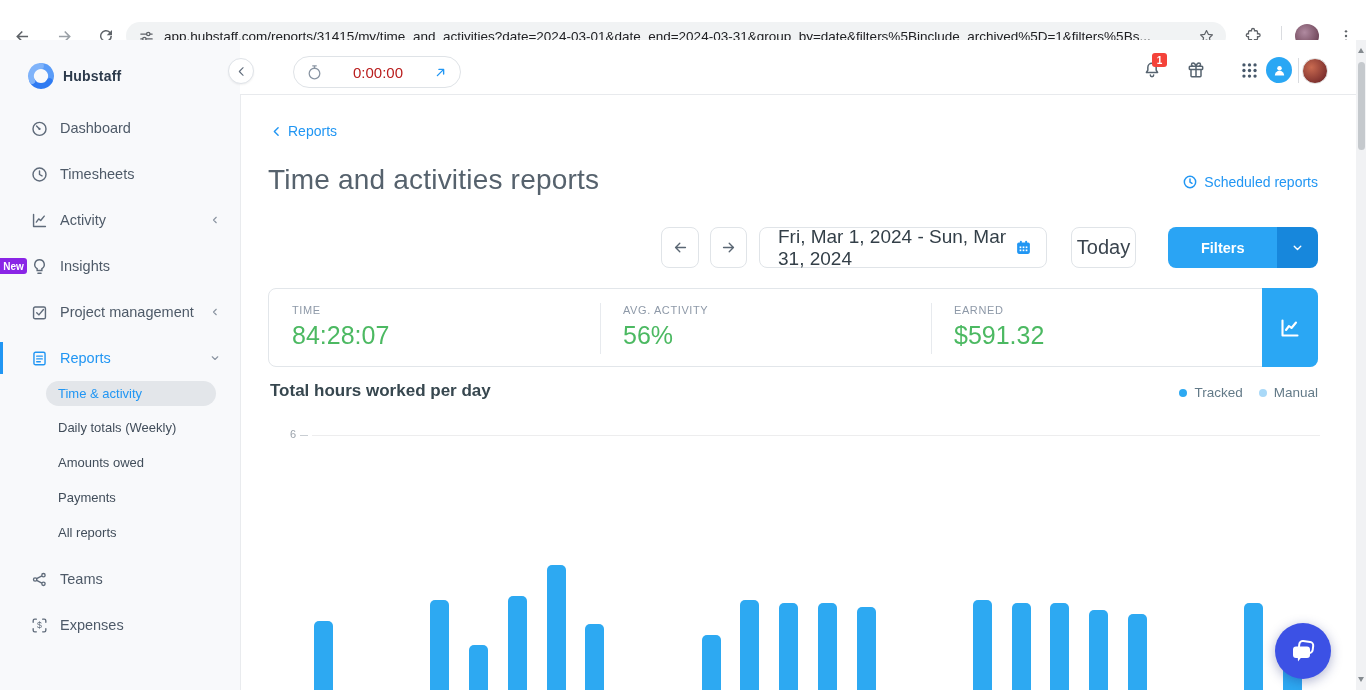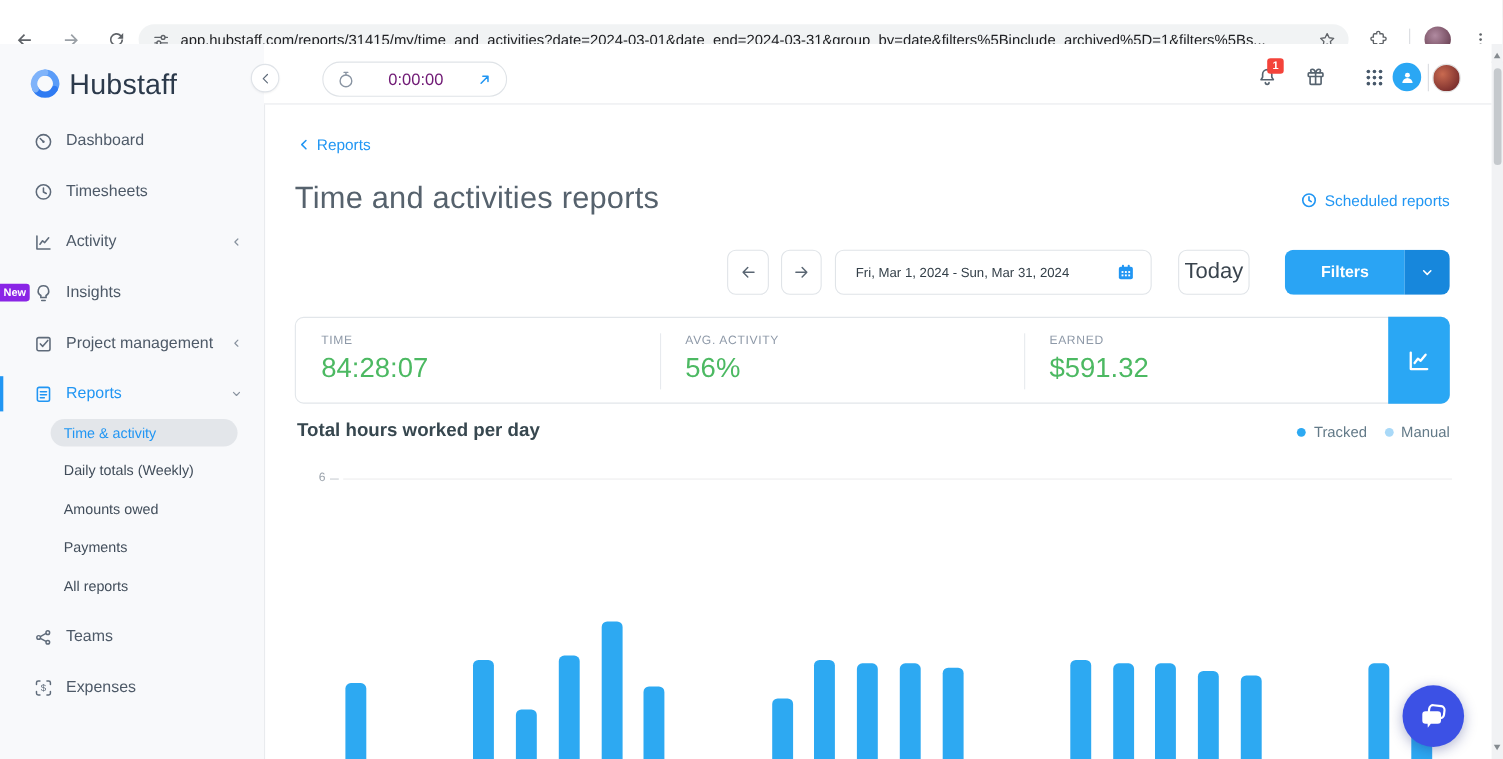--- a/index.html
+++ b/index.html
@@ -11,41 +11,41 @@
   .nav-ico{position:absolute;top:8px;width:24px;height:24px;display:flex;align-items:center;justify-content:center;cursor:pointer;}
   .omnibox{position:absolute;left:126px;top:6px;width:1100px;height:28px;background:#f1f3f4;border-radius:14px;display:flex;align-items:center;}
   .omnibox .url{font-size:13.5px;color:#202124;white-space:nowrap;overflow:hidden;max-width:1010px;}
   .ob-ico{display:flex;align-items:center;justify-content:center;width:20px;height:20px;margin:0 8px 0 10px;flex:none;}
   .ob-star{position:absolute;right:10px;top:4px;width:20px;height:20px;display:flex;align-items:center;justify-content:center;}
   .sep-v{position:absolute;width:1px;background:#dadce0;}
 
   
   .sidebar{position:absolute;left:0;top:40px;width:240px;height:650px;background:#f8f9fb;border-right:1px solid #e9ebee;}
   .logo-row{position:absolute;left:26px;top:16px;height:40px;display:flex;align-items:center;gap:7px;}
-  .logo-text{font-size:26px;font-weight:400;color:#2c3a4b;letter-spacing:.2px;}
+  .logo-text{font-size:14px;font-weight:700;color:#2c3a4b;letter-spacing:.2px;}
   .side-item{position:absolute;left:30px;height:24px;display:flex;align-items:center;gap:11px;cursor:pointer;color:#4e5a68;}
   .side-item .slabel{font-size:14.5px;}
   .sicon{width:19px;height:19px;display:flex;align-items:center;justify-content:center;color:#5f6b7a;flex:none;}
   .side-item.active,.side-item.active .sicon{color:#2196f3;}
   .chev{position:absolute;left:208px;width:14px;height:14px;display:flex;align-items:center;justify-content:center;}
   .active-bar{position:absolute;left:0;top:302px;width:3px;height:32px;background:#2196f3;}
   .new-badge{position:absolute;left:0;top:218px;width:27px;height:16px;background:#8a25e6;color:#fff;
              font-size:10px;font-weight:700;display:flex;align-items:center;justify-content:center;border-radius:0 3px 3px 0;}
   .sub-pill{position:absolute;left:46px;top:341px;width:170px;height:25px;background:#e3e6ea;border-radius:13px;
             display:flex;align-items:center;cursor:pointer;}
   .sub-pill .slabel{font-size:13px;color:#2196f3;font-weight:500;margin-left:12px;}
   .sub-item{position:absolute;left:58px;height:15px;font-size:13px;color:#414d5a;cursor:pointer;white-space:nowrap;}
 
   
   .topbar{position:absolute;left:240px;top:40px;width:1116px;height:54px;background:#fff;border-bottom:1px solid #e8eaed;}
   .collapse-btn{position:absolute;left:228px;top:58px;width:24px;height:24px;border-radius:50%;background:#fff;
                 border:1px solid #dfe3e8;box-shadow:0 1px 2px rgba(0,0,0,.06);display:flex;align-items:center;justify-content:center;cursor:pointer;z-index:5;}
   .timer-pill{position:absolute;left:293px;top:56px;width:142px;height:30px;border:1px solid #dfe3e7;border-radius:16px;
               display:flex;align-items:center;padding:0 12px;gap:10px;cursor:pointer;background:#fff;}
-  .timer-val{font-size:15px;color:#701a75;flex:1;text-align:center;}
+  .timer-val{font-size:15px;color:#b91c1c;flex:1;text-align:center;}
   .tb-ico{position:absolute;top:58px;width:24px;height:24px;display:flex;align-items:center;justify-content:center;cursor:pointer;color:#56636f;}
   .bell-badge{position:absolute;left:1152px;top:53px;width:15px;height:14px;background:#f4433a;border-radius:3px;
               color:#fff;font-size:10px;font-weight:700;display:flex;align-items:center;justify-content:center;z-index:3;}
   .help-circle{position:absolute;left:1266px;top:57px;width:26px;height:26px;border-radius:50%;background:#2aa7f4;
                display:flex;align-items:center;justify-content:center;cursor:pointer;}
   .user-avatar{position:absolute;left:1302px;top:58px;width:24px;height:24px;border-radius:50%;cursor:pointer;
                background:radial-gradient(circle at 35% 35%, #c96a50, #7c2f2d 75%);border:1px solid #e2e2e2;}
   .browser-avatar{position:absolute;left:1295px;top:8px;width:24px;height:24px;border-radius:50%;cursor:pointer;
                background:radial-gradient(circle at 40% 35%, #b08aa0, #6d4457 75%);}
 
@@ -54,21 +54,21 @@
   .breadcrumb span{font-size:14px;color:#2196f3;}
   .page-title{position:absolute;left:268px;top:164px;font-size:28px;color:#56626d;font-weight:400;letter-spacing:.2px;}
   .sched{position:absolute;right:48px;top:174px;display:flex;align-items:center;gap:6px;cursor:pointer;}
   .sched span{font-size:14px;font-weight:500;color:#2196f3;}
 
   .ctl{position:absolute;top:227px;height:41px;box-sizing:border-box;background:#fff;border:1px solid #e0e4e8;border-radius:8px;
        display:flex;align-items:center;justify-content:center;cursor:pointer;}
   .btn-prev{left:661px;width:38px;}
   .btn-next{left:710px;width:37px;}
   .date-field{left:759px;width:288px;justify-content:flex-start;padding:0 14px 0 18px;}
-  .date-field span{font-size:12px;color:#333f48;flex:1;}
+  .date-field span{font-size:19px;color:#333f48;flex:1;}
   .btn-today{left:1071px;width:65px;}
   .btn-today span{font-size:20px;font-weight:400;color:#3a444e;}
   .filters-btn{position:absolute;left:1168px;top:227px;width:150px;height:41px;border-radius:8px;overflow:hidden;display:flex;cursor:pointer;}
   .filters-main{width:127px;background:#2aa4f4;display:flex;align-items:center;justify-content:center;}
   .filters-main span{color:#fff;font-size:14.5px;font-weight:700;}
   .filters-caret{width:47px;background:#1787dc;display:flex;align-items:center;justify-content:center;}
 
   .stats-card{position:absolute;left:268px;top:288px;width:1050px;height:79px;box-sizing:border-box;
               border:1px solid #e2e6ea;border-radius:8px;background:#fff;}
   .stat-sec{position:absolute;top:0;height:79px;padding:15px 0 0 23px;box-sizing:border-box;}

